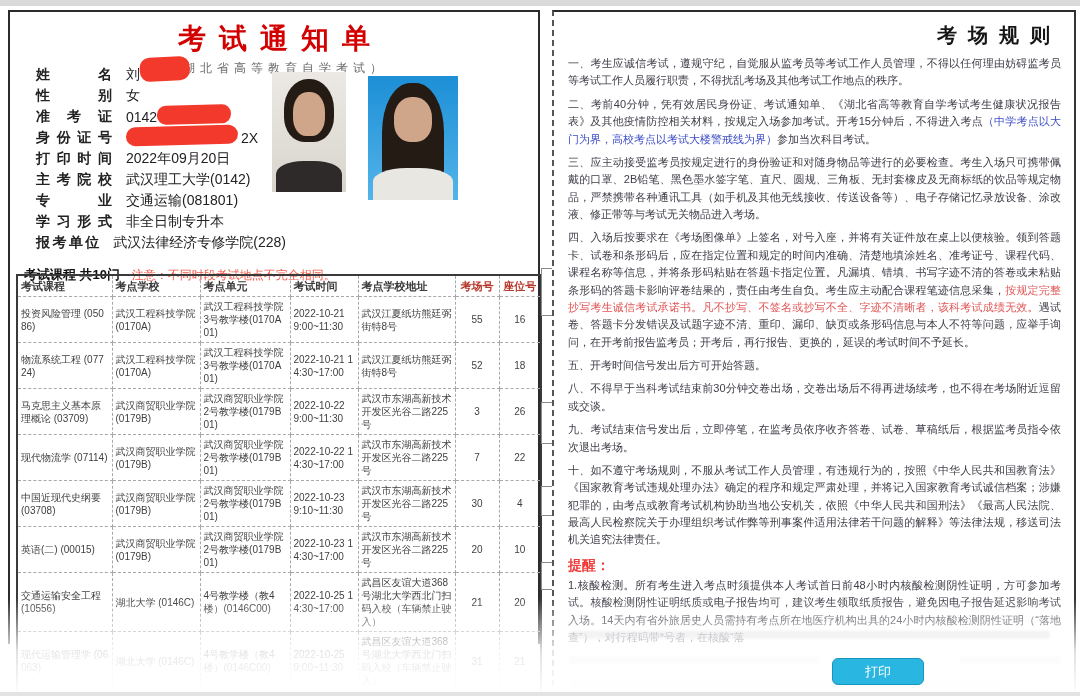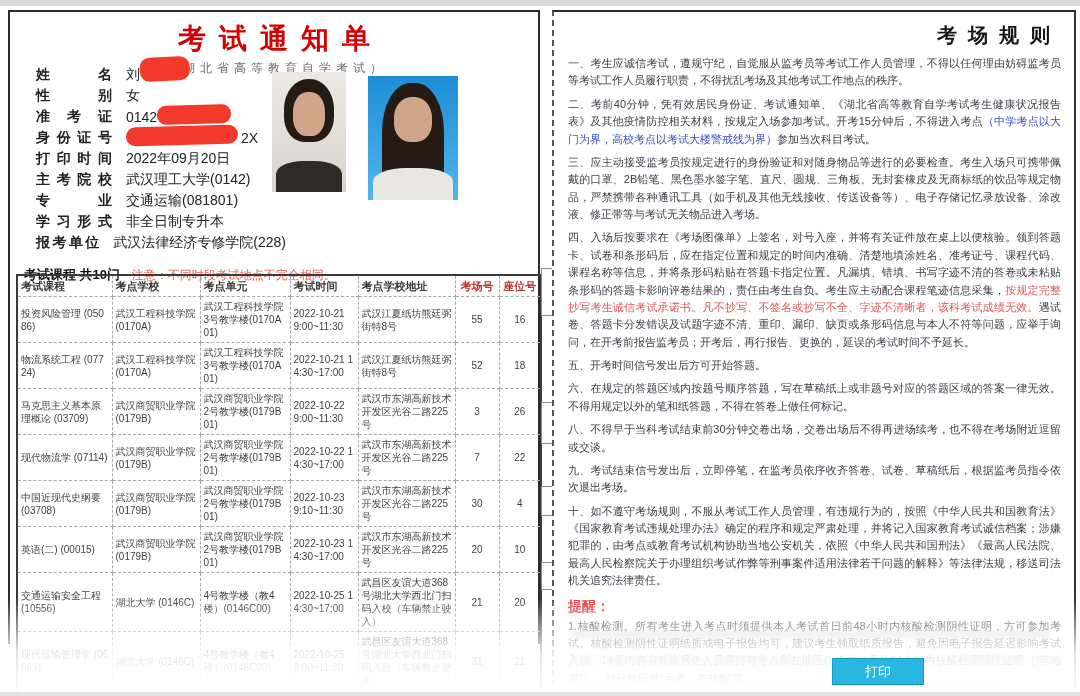--- a/index.html
+++ b/index.html
@@ -67,21 +67,21 @@
   .reminder-title { font-size:14px; font-weight:bold; color:#f03b3b; margin-top:8px; }
   .reminder-text { font-size:11px; line-height:1.58; color:#3d3d47; text-align:justify; margin-top:2px; }
 
   .ghost-line { position:absolute; background:#c9c9cf; opacity:.5; filter:blur(1px); height:8px; border-radius:2px; }
   .ghost-1 { left:570px; top:631px; width:480px; }
   .ghost-2 { left:570px; top:656px; width:250px; }
   .ghost-3 { left:960px; top:656px; width:100px; }
   .ghost-4 { left:570px; top:681px; width:430px; }
 
   .print-btn { position:absolute; left:832px; top:658px; width:92px; height:27px; z-index:6;
-    background:#29b6e0; border:1px solid #1795bd; border-radius:0; color:#fff;
+    background:#29b6e0; border:1px solid #1795bd; border-radius:6px; color:#fff;
     font-size:13px; font-family:inherit; cursor:pointer; }
 
   .bottom-fade { position:absolute; left:0; top:598px; width:100%; height:98px; z-index:4;
     background:linear-gradient(to bottom, rgba(255,255,255,0) 0%, rgba(255,255,255,.85) 55%, #ffffff 100%);
     pointer-events:none; }
 
   .fold-mark { position:absolute; left:541px; width:11px; border:1px solid #8a8a8a; border-right:none; z-index:2; }
   .fm-1 { top:268px; height:48px; }
   .fm-2 { top:402px; height:42px; }
   .fm-3 { top:486px; height:30px; }
@@ -281,21 +281,20 @@
   </div>
 
   <div class="page-right">
     <div class="rules-title">考场规则</div>
     <div id="rules-list">
         <p class="rule"><span>一、考生应诚信考试，遵规守纪，自觉服从监考员等考试工作人员管理，不得以任何理由妨碍监考员等考试工作人员履行职责，不得扰乱考场及其他考试工作地点的秩序。</span></p>
         <p class="rule"><span>二、考前40分钟，凭有效居民身份证、考试通知单、《湖北省高等教育自学考试考生健康状况报告表》及其他疫情防控相关材料，按规定入场参加考试。开考15分钟后，不得进入考点</span><span class="seg-blue">（中学考点以大门为界，高校考点以考试大楼警戒线为界）</span><span>参加当次科目考试。</span></p>
         <p class="rule"><span>三、应主动接受监考员按规定进行的身份验证和对随身物品等进行的必要检查。考生入场只可携带佩戴的口罩、2B铅笔、黑色墨水签字笔、直尺、圆规、三角板、无封套橡皮及无商标纸的饮品等规定物品，严禁携带各种通讯工具（如手机及其他无线接收、传送设备等）、电子存储记忆录放设备、涂改液、修正带等与考试无关物品进入考场。</span></p>
         <p class="rule"><span>四、入场后按要求在《考场图像单》上签名，对号入座，并将有关证件放在桌上以便核验。领到答题卡、试卷和条形码后，应在指定位置和规定的时间内准确、清楚地填涂姓名、准考证号、课程代码、课程名称等信息，并将条形码粘贴在答题卡指定位置。凡漏填、错填、书写字迹不清的答卷或未粘贴条形码的答题卡影响评卷结果的，责任由考生自负。考生应主动配合课程笔迹信息采集，</span><span class="seg-red">按规定完整抄写考生诚信考试承诺书。凡不抄写、不签名或抄写不全、字迹不清晰者，该科考试成绩无效。</span><span>遇试卷、答题卡分发错误及试题字迹不清、重印、漏印、缺页或条形码信息与本人不符等问题，应举手询问，在开考前报告监考员；开考后，再行报告、更换的，延误的考试时间不予延长。</span></p>
         <p class="rule"><span>五、开考时间信号发出后方可开始答题。</span></p>
-        <p class="rule"><span>六、在规定的答题区域内按题号顺序答题，写在草稿纸上或非题号对应的答题区域的答案一律无效。不得用规定以外的笔和纸答题，不得在答卷上做任何标记。</span></p>
         <p class="rule"><span>八、不得早于当科考试结束前30分钟交卷出场，交卷出场后不得再进场续考，也不得在考场附近逗留或交谈。</span></p>
         <p class="rule"><span>九、考试结束信号发出后，立即停笔，在监考员依序收齐答卷、试卷、草稿纸后，根据监考员指令依次退出考场。</span></p>
         <p class="rule"><span>十、如不遵守考场规则，不服从考试工作人员管理，有违规行为的，按照《中华人民共和国教育法》《国家教育考试违规处理办法》确定的程序和规定严肃处理，并将记入国家教育考试诚信档案；涉嫌犯罪的，由考点或教育考试机构协助当地公安机关，依照《中华人民共和国刑法》《最高人民法院、最高人民检察院关于办理组织考试作弊等刑事案件适用法律若干问题的解释》等法律法规，移送司法机关追究法律责任。</span></p>
       </div>
     <div class="reminder-title">提醒：</div>
     <div class="reminder-text">1.核酸检测。所有考生进入考点时须提供本人考试首日前48小时内核酸检测阴性证明，方可参加考试。核酸检测阴性证明纸质或电子报告均可，建议考生领取纸质报告，避免因电子报告延迟影响考试入场。14天内有省外旅居史人员需持有考点所在地医疗机构出具的24小时内核酸检测阴性证明（“落地查”），对行程码带*号者，在核酸“落</div>
   </div>
 
   <div class="fold-mark fm-1"></div>
   <div class="fold-mark fm-2"></div>

